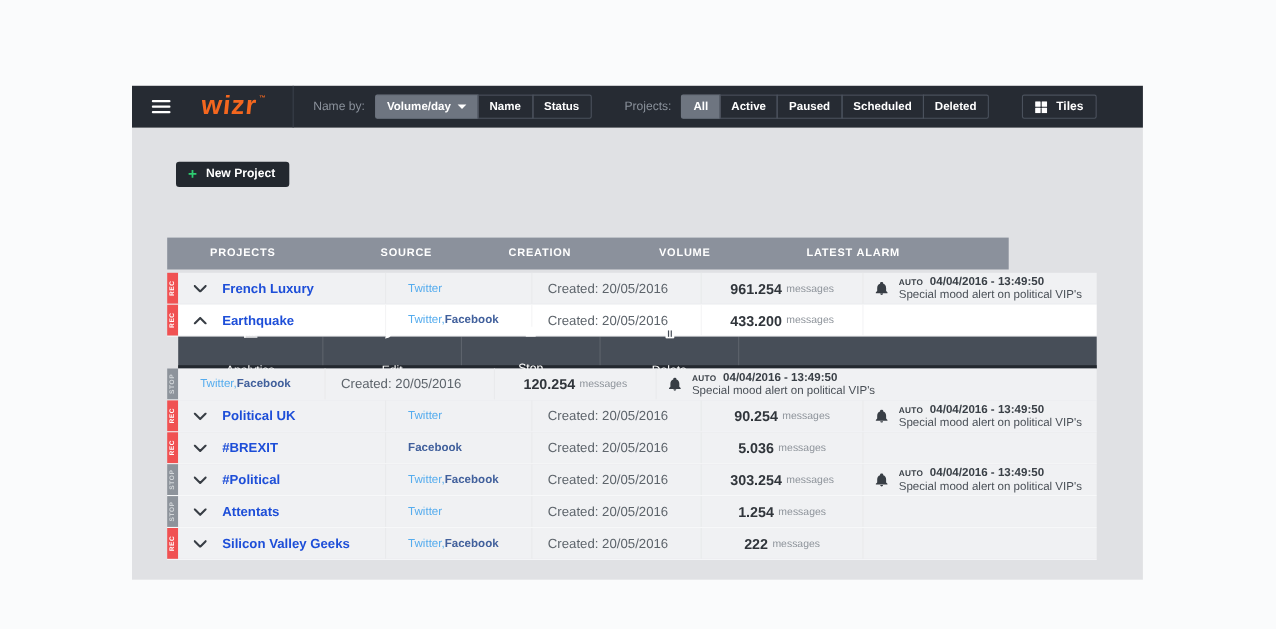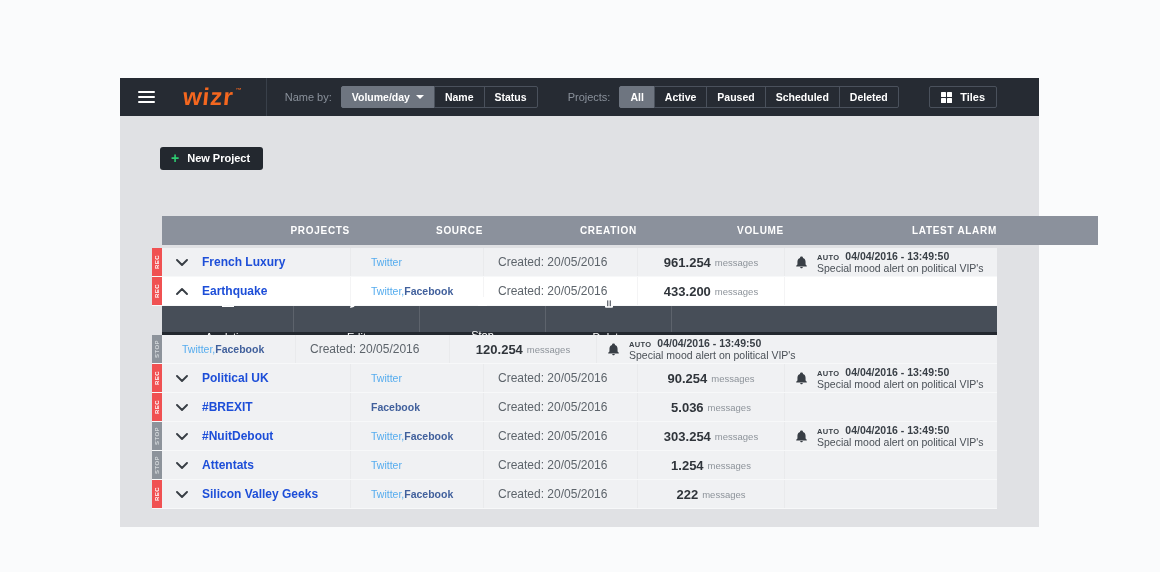--- a/index.html
+++ b/index.html
@@ -28,21 +28,21 @@
   .projects-label { margin-left:30px; }
   .spacer { flex:1; }
   .tiles-btn { border:1px solid #4a515c; border-radius:2px; color:#fff; font-size:11px; font-weight:700; padding:4px 11px; display:flex; align-items:center; gap:8px; cursor:pointer; }
 
   
   .content { position:relative; height:411px; }
   .new-project { position:absolute; left:40px; top:31px; background:#23282f; border-radius:3px; color:#fff; font-size:11px; font-weight:700; padding:5px 13px 6px 11px; display:flex; align-items:center; gap:8px; cursor:pointer; }
   .new-project .plus { color:#2ecc71; font-size:14px; font-weight:900; line-height:10px; }
 
   .table { position:absolute; left:32px; top:100px; width:845px; }
-  .thead { margin-left:10px; width:936px; height:29px; background:#8b919c; display:flex; align-items:center; margin-bottom:3px;text-align:right; }
+  .thead { width:765px; height:29px; background:#8b919c; display:flex; align-items:center; margin-bottom:3px; }
   .th { color:#fff; font-size:10px; font-weight:700; letter-spacing:.7px; }
 
   .col-projects { width:188px; padding-left:39px; }
   .col-source   { width:133px; padding-left:20px; }
   .col-creation { width:154px; padding-left:14px; }
   .col-volume   { width:147px; padding-left:10px; }
   .col-alarm    { width:213px; padding-left:10px; }
 
   .row { display:flex; height:29px; border-bottom:1px solid #f7f8f9; cursor:pointer; }
   .strip { width:10px; display:flex; align-items:center; justify-content:center; overflow:hidden; }
@@ -348,21 +348,21 @@
             <div class="strip stop">
               <span class="strip-text">STOP</span>
             </div>
             <div class="cells">
               <div class="cell c-projects">
                 <span class="chev">
                   <svg width="12" height="7" viewBox="0 0 12 7">
                     <polyline points="1,1 6,6 11,1" fill="none" stroke="#383e45" stroke-width="1.9" stroke-linecap="round" stroke-linejoin="round"></polyline>
                   </svg>
                 </span>
-                <span class="proj-name">#NuitDebout</span>
+                <span class="proj-name">#Political</span>
               </div>
               <div class="cell c-source">
                 <span class="src-twitter">Twitter, </span>
                 <span class="src-facebook">Facebook</span>
               </div>
               <div class="cell c-creation">Created: 20/05/2016</div>
               <div class="cell c-volume">
                 <span class="vol-num">303.254</span>
                 <span class="vol-unit">messages</span>
               </div>

